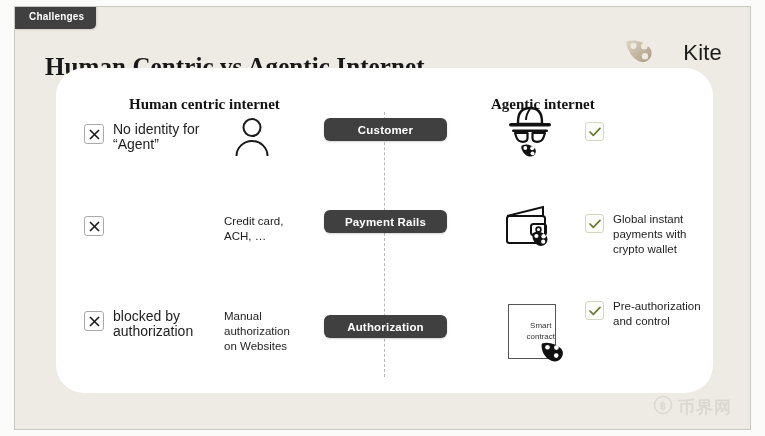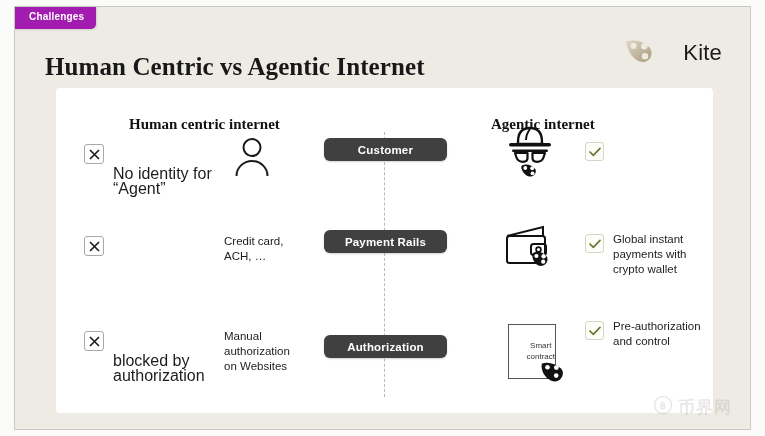--- a/index.html
+++ b/index.html
@@ -13,21 +13,21 @@
     position:absolute;left:14px;top:6px;
     width:737px;height:424px;
     background:#edebe3;
     border:1px solid #c9c9c4;
     box-sizing:border-box;
     overflow:hidden;
   }
   
   .badge{
     position:absolute;left:0px;top:-2px;
-    background:#a21caf;
+    background:#404040;
     color:#ffffff;
     font-size:10px;font-weight:bold;
     letter-spacing:.2px;
     padding:6px 12px 7px 14px;
     border-bottom-right-radius:5px;
     border-bottom-left-radius:0px;
     box-shadow:1px 1px 2px rgba(0,0,0,.12);
   }
   
   .title{
@@ -41,24 +41,24 @@
   
   .brand{
     position:absolute;right:28px;top:31px;
     display:flex;align-items:center;gap:25px;
   }
   .brand-name{
     font-size:22px;color:#1b1b1b;letter-spacing:.2px;
   }
   
   .card{
-    position:absolute;left:41px;top:81px;
+    position:absolute;left:41px;top:61px;
     width:657px;height:325px;
     background:#ffffff;
-    border-radius:4px;
+    border-radius:28px;
   }
   
   .col-head{
     position:absolute;
     font-family:"Liberation Serif", serif;
     font-weight:bold;font-size:15px;color:#121212;
     white-space:nowrap;
   }
   .col-head.left{left:73px;top:28px;}
   .col-head.right{left:435px;top:28px;}
@@ -82,21 +82,21 @@
     border:1px solid #a9a9a9;border-radius:3px;
     box-sizing:border-box;
     display:flex;align-items:center;justify-content:center;
   }
   .xbox svg{display:block;}
 
   
   .txt-a{
     position:absolute;left:57px;top:-2px;
     width:105px;
-    font-size:16px;line-height:15px;color:#1d1d1d;margin-top:24px;
+    font-size:14px;line-height:15px;color:#1d1d1d;
   }
   .txt-b{
     position:absolute;left:168px;top:-2px;
     width:105px;
     font-size:11.5px;line-height:15px;color:#1d1d1d;
   }
 
   
   .pill{
     position:absolute;left:268px;top:-6px;

